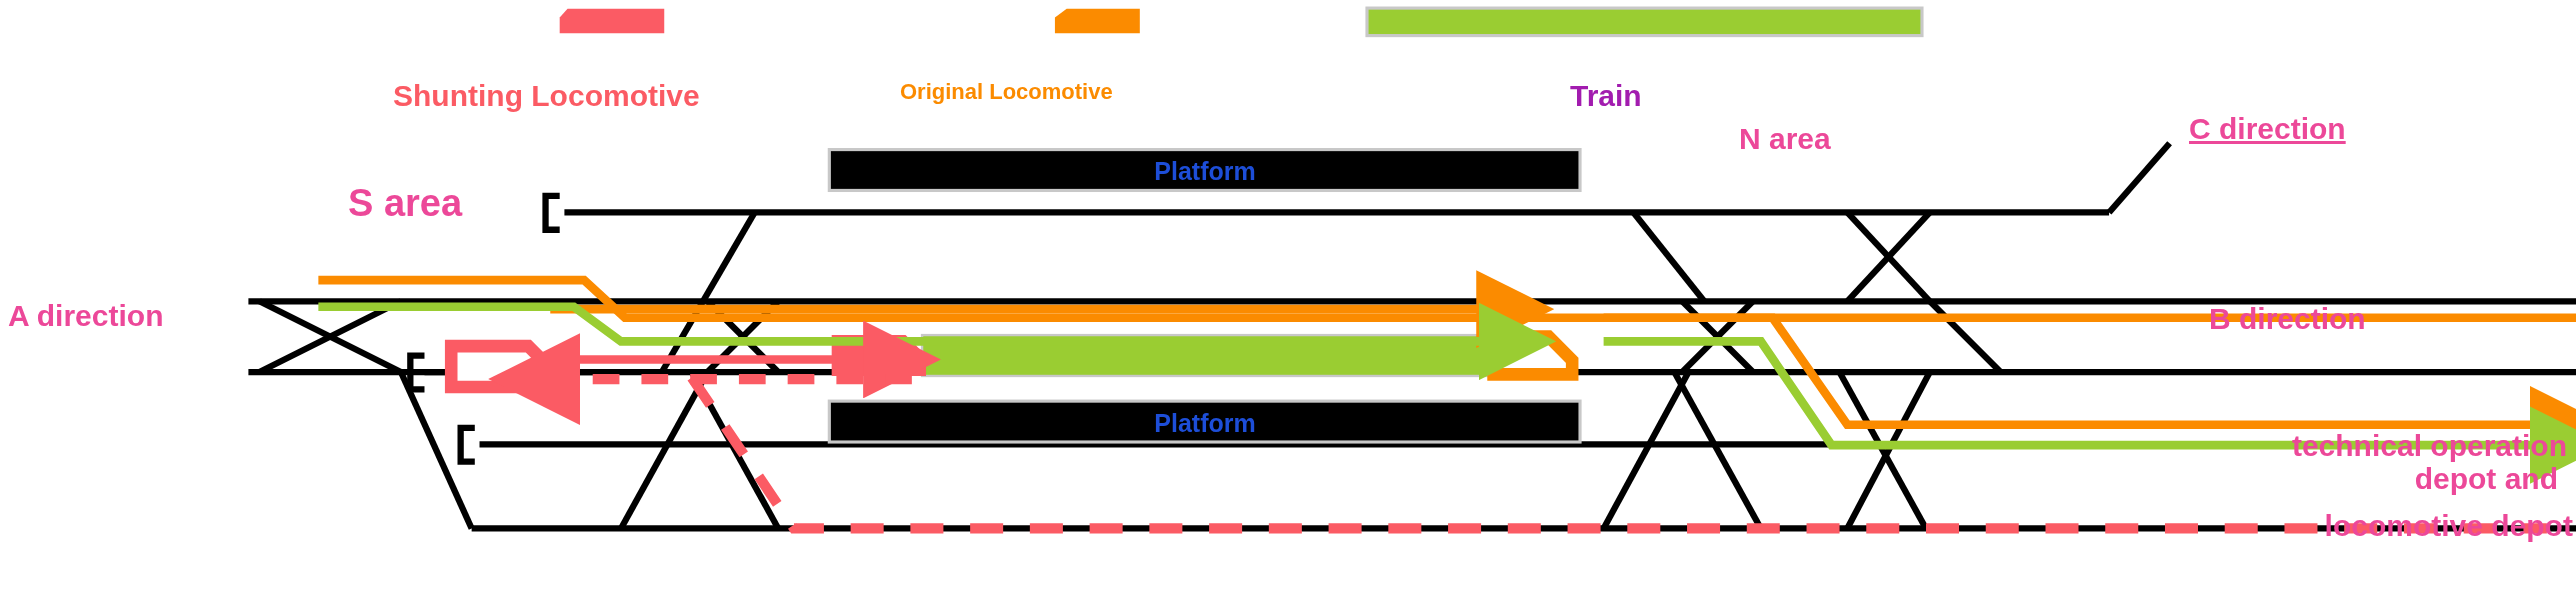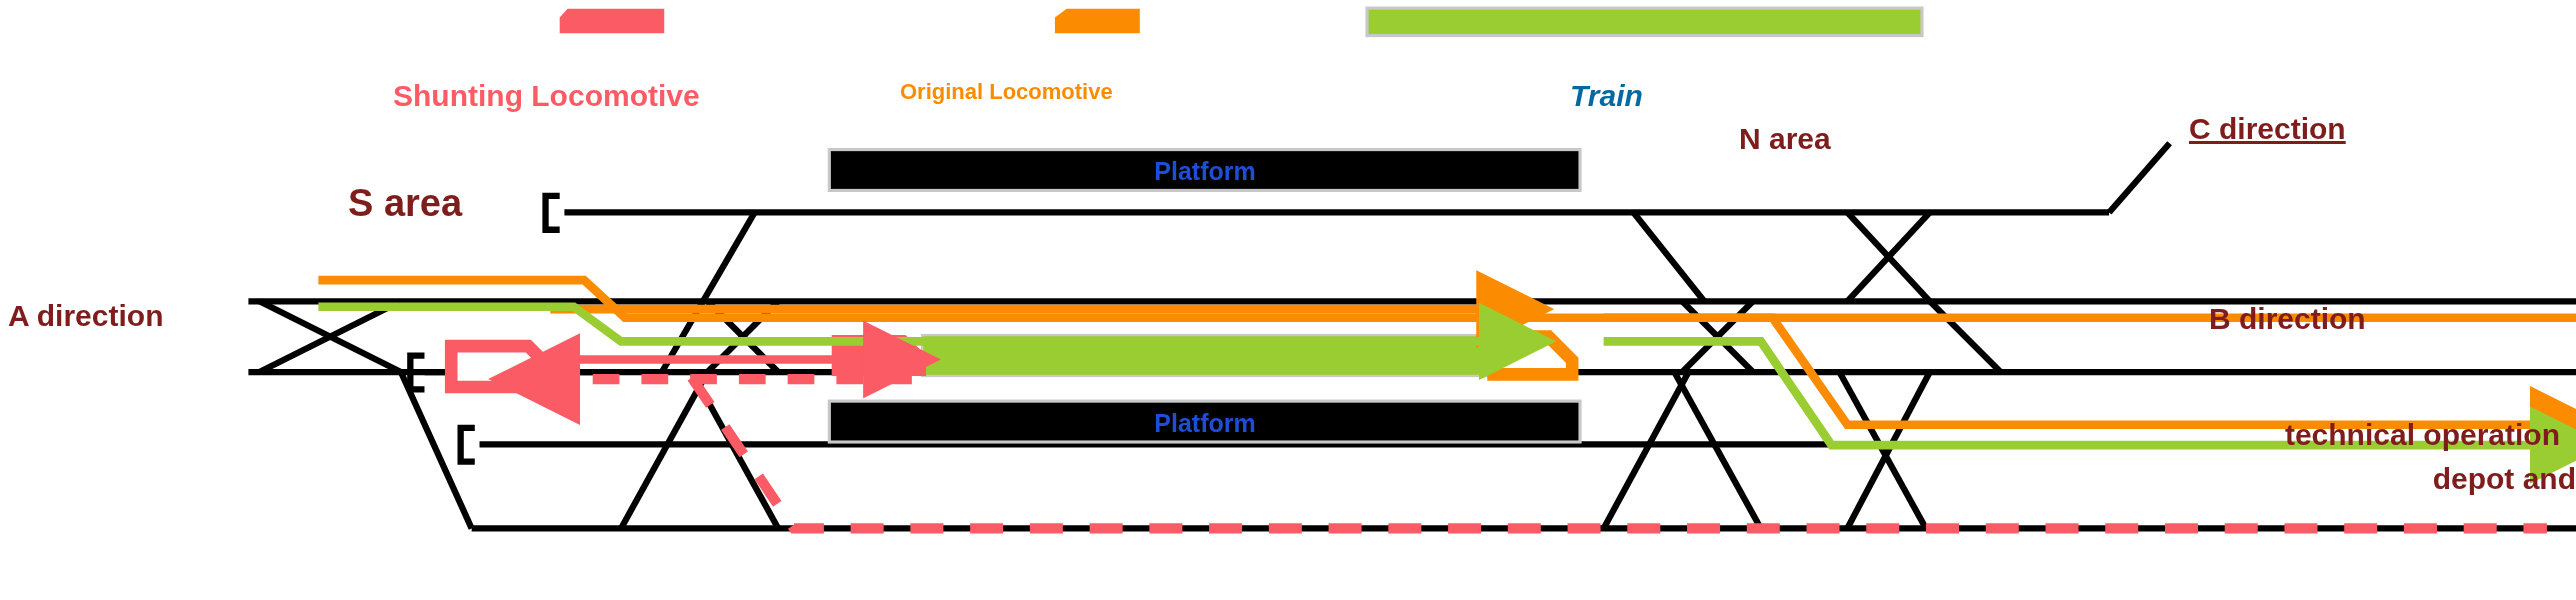--- a/index.html
+++ b/index.html
@@ -1,19 +1,19 @@
 <!DOCTYPE html>
 <html style="font-size:12.6px"><head>
 <meta charset="utf-8">
 <style>
   html,body{margin:0;padding:0;background:#ffffff;}
   body{font-family:"Liberation Sans",sans-serif;}
   #root{position:relative;width:2576px;height:601px;background:#fff;overflow:hidden;}
   svg{position:absolute;left:0;top:0;}
-  .lbl{position:absolute;font-weight:bold;color:#7f1d1d;white-space:nowrap;}
+  .lbl{position:absolute;font-weight:bold;color:#ec4899;white-space:nowrap;}
   .legend-lbl{position:absolute;font-weight:bold;white-space:nowrap;}
   .platform-txt{position:absolute;color:#1d4ed8;font-weight:bold;white-space:nowrap;}
 </style>
 </head>
 <body>
 
 <div id="root">
 
   <svg width="2576" height="601" viewBox="0 0 3277 764">
     <defs>
@@ -138,33 +138,34 @@
     <g>
       <path d="M880,480 L1010,672 L3240,672" stroke="#FB5B64" stroke-width="13" fill="none" stroke-dasharray="42 34" stroke-linejoin="miter"></path>
     </g>
 
   </svg>
 
   <div class="legend-lbl" style="left:393px;top:79px;font-size:30px;color:#FB5B64;">Shunting Locomotive</div>
 
   <div class="legend-lbl" style="left:900px;top:79px;font-size:22px;color:#FB8B00;">Original Locomotive</div>
 
-  <div class="legend-lbl" style="left:1570px;top:79px;font-size:30px;color:#0369a1;font-style:italic;">Train</div>
+  <div class="legend-lbl" style="left:1570px;top:79px;font-size:30px;color:#a21caf;">Train</div>
 
   <div class="lbl" style="left:348px;top:182px;font-size:38px;">S area</div>
 
   <div class="lbl" style="left:1739px;top:122px;font-size:30px;">N area</div>
 
   <div class="lbl" style="left:7.9px;top:299px;font-size:30px;">A direction</div>
 
   <div class="lbl" style="left:2209px;top:293px;font-size:30px;margin-top:9px;">B direction</div>
 
   <div class="lbl" style="left:2189px;top:112px;font-size:30px;text-decoration:underline;">C direction</div>
 
-  <div class="lbl" style="left:2576px;top:418px;font-size:30px;transform:translateX(-100%);padding-right:16px;">technical operation</div>
-  <div class="lbl" style="left:2576px;top:462px;font-size:30px;transform:translateX(-100%);padding-right:0;">depot and</div>
+  <div class="lbl" style="left:2576px;top:429px;font-size:30px;transform:translateX(-100%);padding-right:9px;">technical operation</div>
+  <div class="lbl" style="left:2576px;top:462px;font-size:30px;transform:translateX(-100%);padding-right:18px;">depot and</div>
+  <div class="lbl" style="left:2576px;top:509px;font-size:30px;transform:translateX(-100%);padding-right:3.1px;">locomotive depot</div>
 
   <div class="platform-txt" style="left:1205px;top:157px;font-size:25px;transform:translateX(-50%);">Platform</div>
 
   <div class="platform-txt" style="left:1205px;top:409px;font-size:25px;transform:translateX(-50%);">Platform</div>
 
 </div>
 
 
 </body></html>

